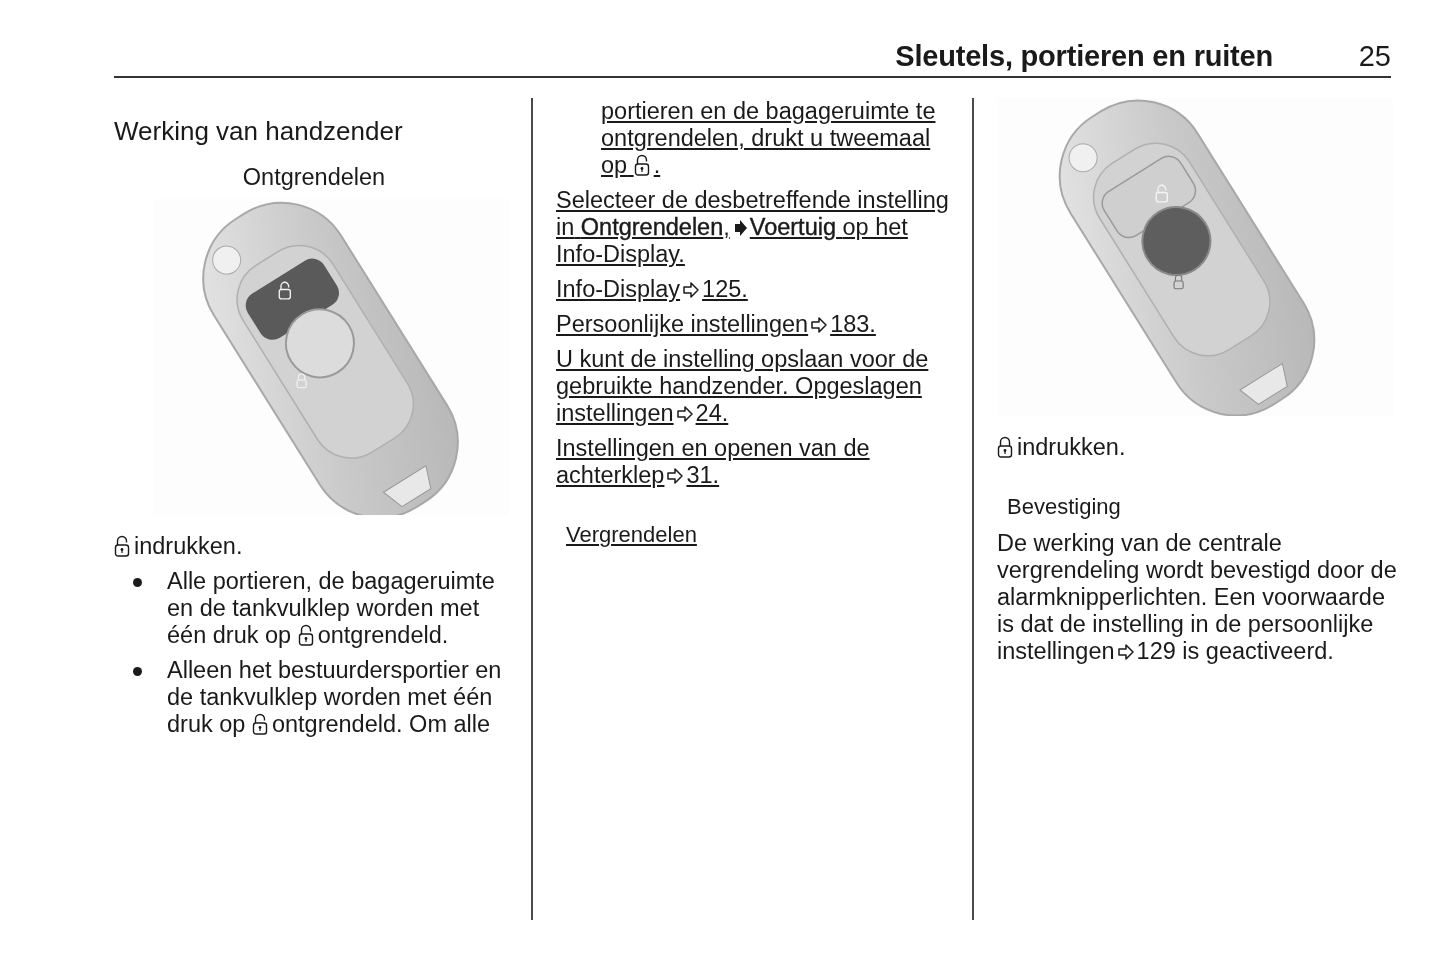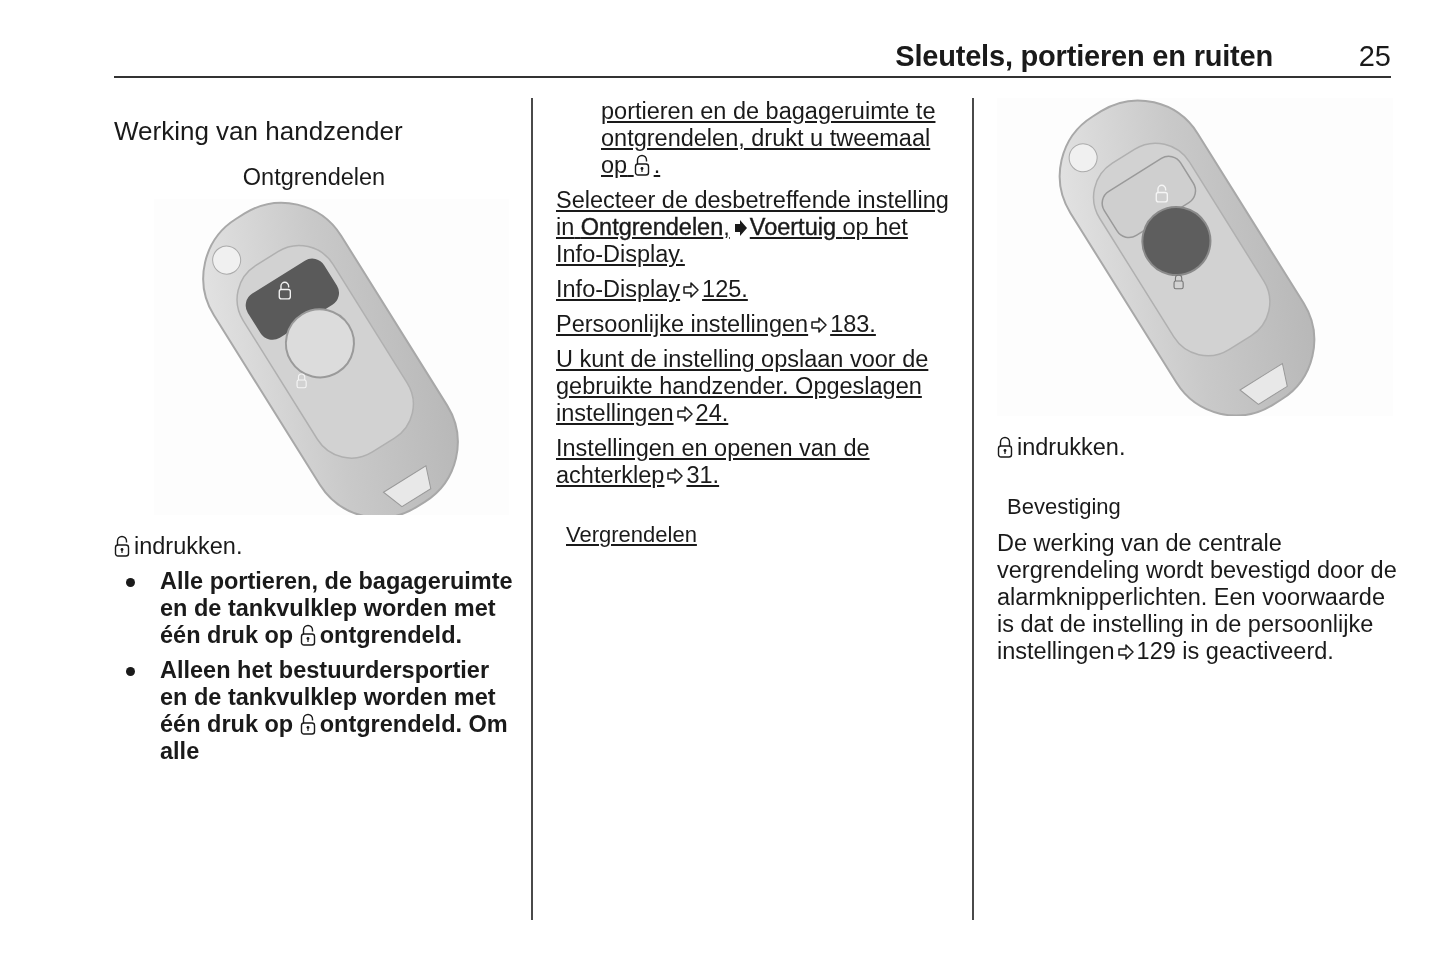--- a/index.html
+++ b/index.html
@@ -24,21 +24,21 @@
   .col1 { left: 114px; width: 400px; }
   .col2 { left: 556px; width: 400px; text-decoration: underline; }
   .col3 { left: 997px; width: 400px; }
   .h1 { font-size: 26px; line-height: 34px; margin: 16px 0 16px 0; font-weight: normal; }
   .h2 { font-size: 23.5px; line-height: 27px; margin: 0 0 8px 0; font-weight: normal; text-align: center; }
   .h3 { font-size: 22px; line-height: 27px; margin: 10px; font-weight: normal; }
   p { margin: 0 0 8px 0; }
   .figure { position: relative; background: #fdfdfd; }
   .fig1 { width: 355px; height: 316px; margin-left: 40px; margin-bottom: 18px; }
   .fig2 { width: 396px; height: 318px; margin-bottom: 18px; }
-  ul.bullets { list-style: none; margin: 1px; padding: 0; font-weight: bold; }
+  ul.bullets { list-style: none; margin: 8px; padding: 0; }
   ul.bullets li { position: relative; padding-left: 45px; margin-bottom: 8px; }
   ul.bullets li .dot {
     position: absolute; left: 11px; top: 10px; width: 9px; height: 9px; border-radius: 50%; background: #1a1a1a;
   }
   .cont { padding-left: 45px; }
   .lock-icon { display: inline-block; width: 16px; height: 22px; vertical-align: -3px; margin-right: 4px; }
   .ref-icon { display: inline-block; width: 18px; height: 18px; vertical-align: -2px; margin: 0 2px 0 2px; }
   .menu-arrow { display: inline-block; width: 13px; height: 16px; vertical-align: -1px; margin: 0 3px 0 4px; }
   b { font-weight: normal; -webkit-text-stroke: 0.4px #1a1a1a; }
   .gap { height: 14px; }

